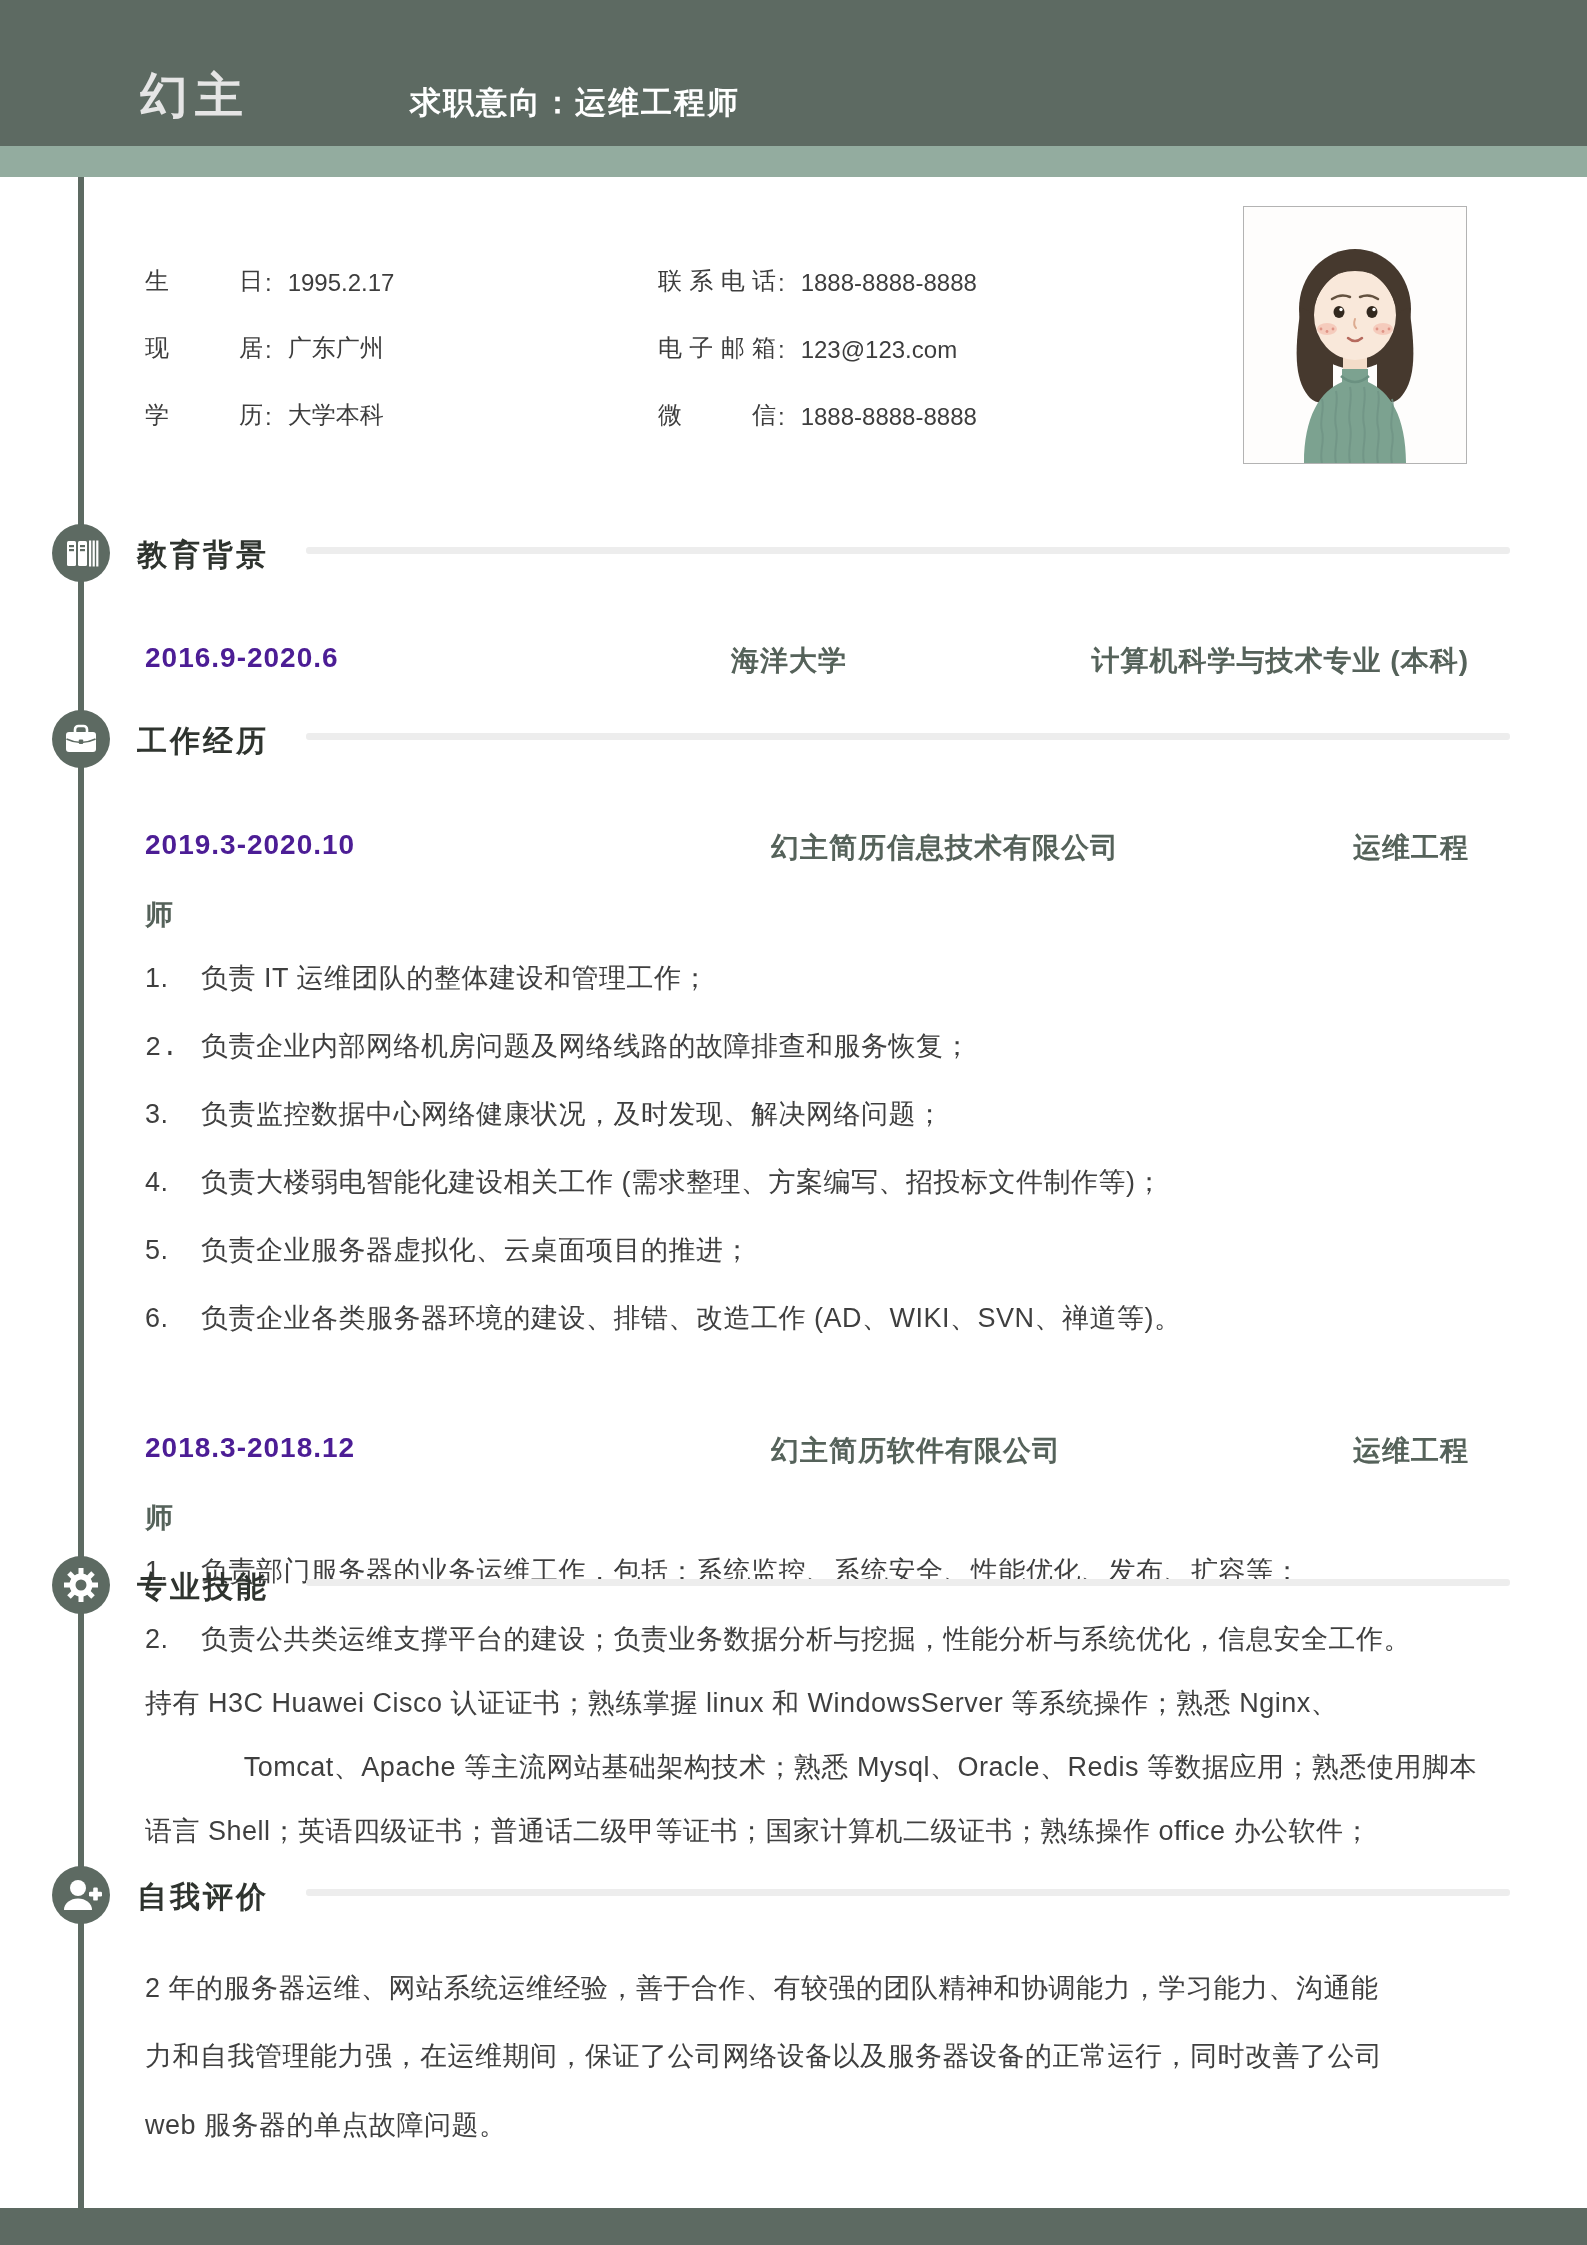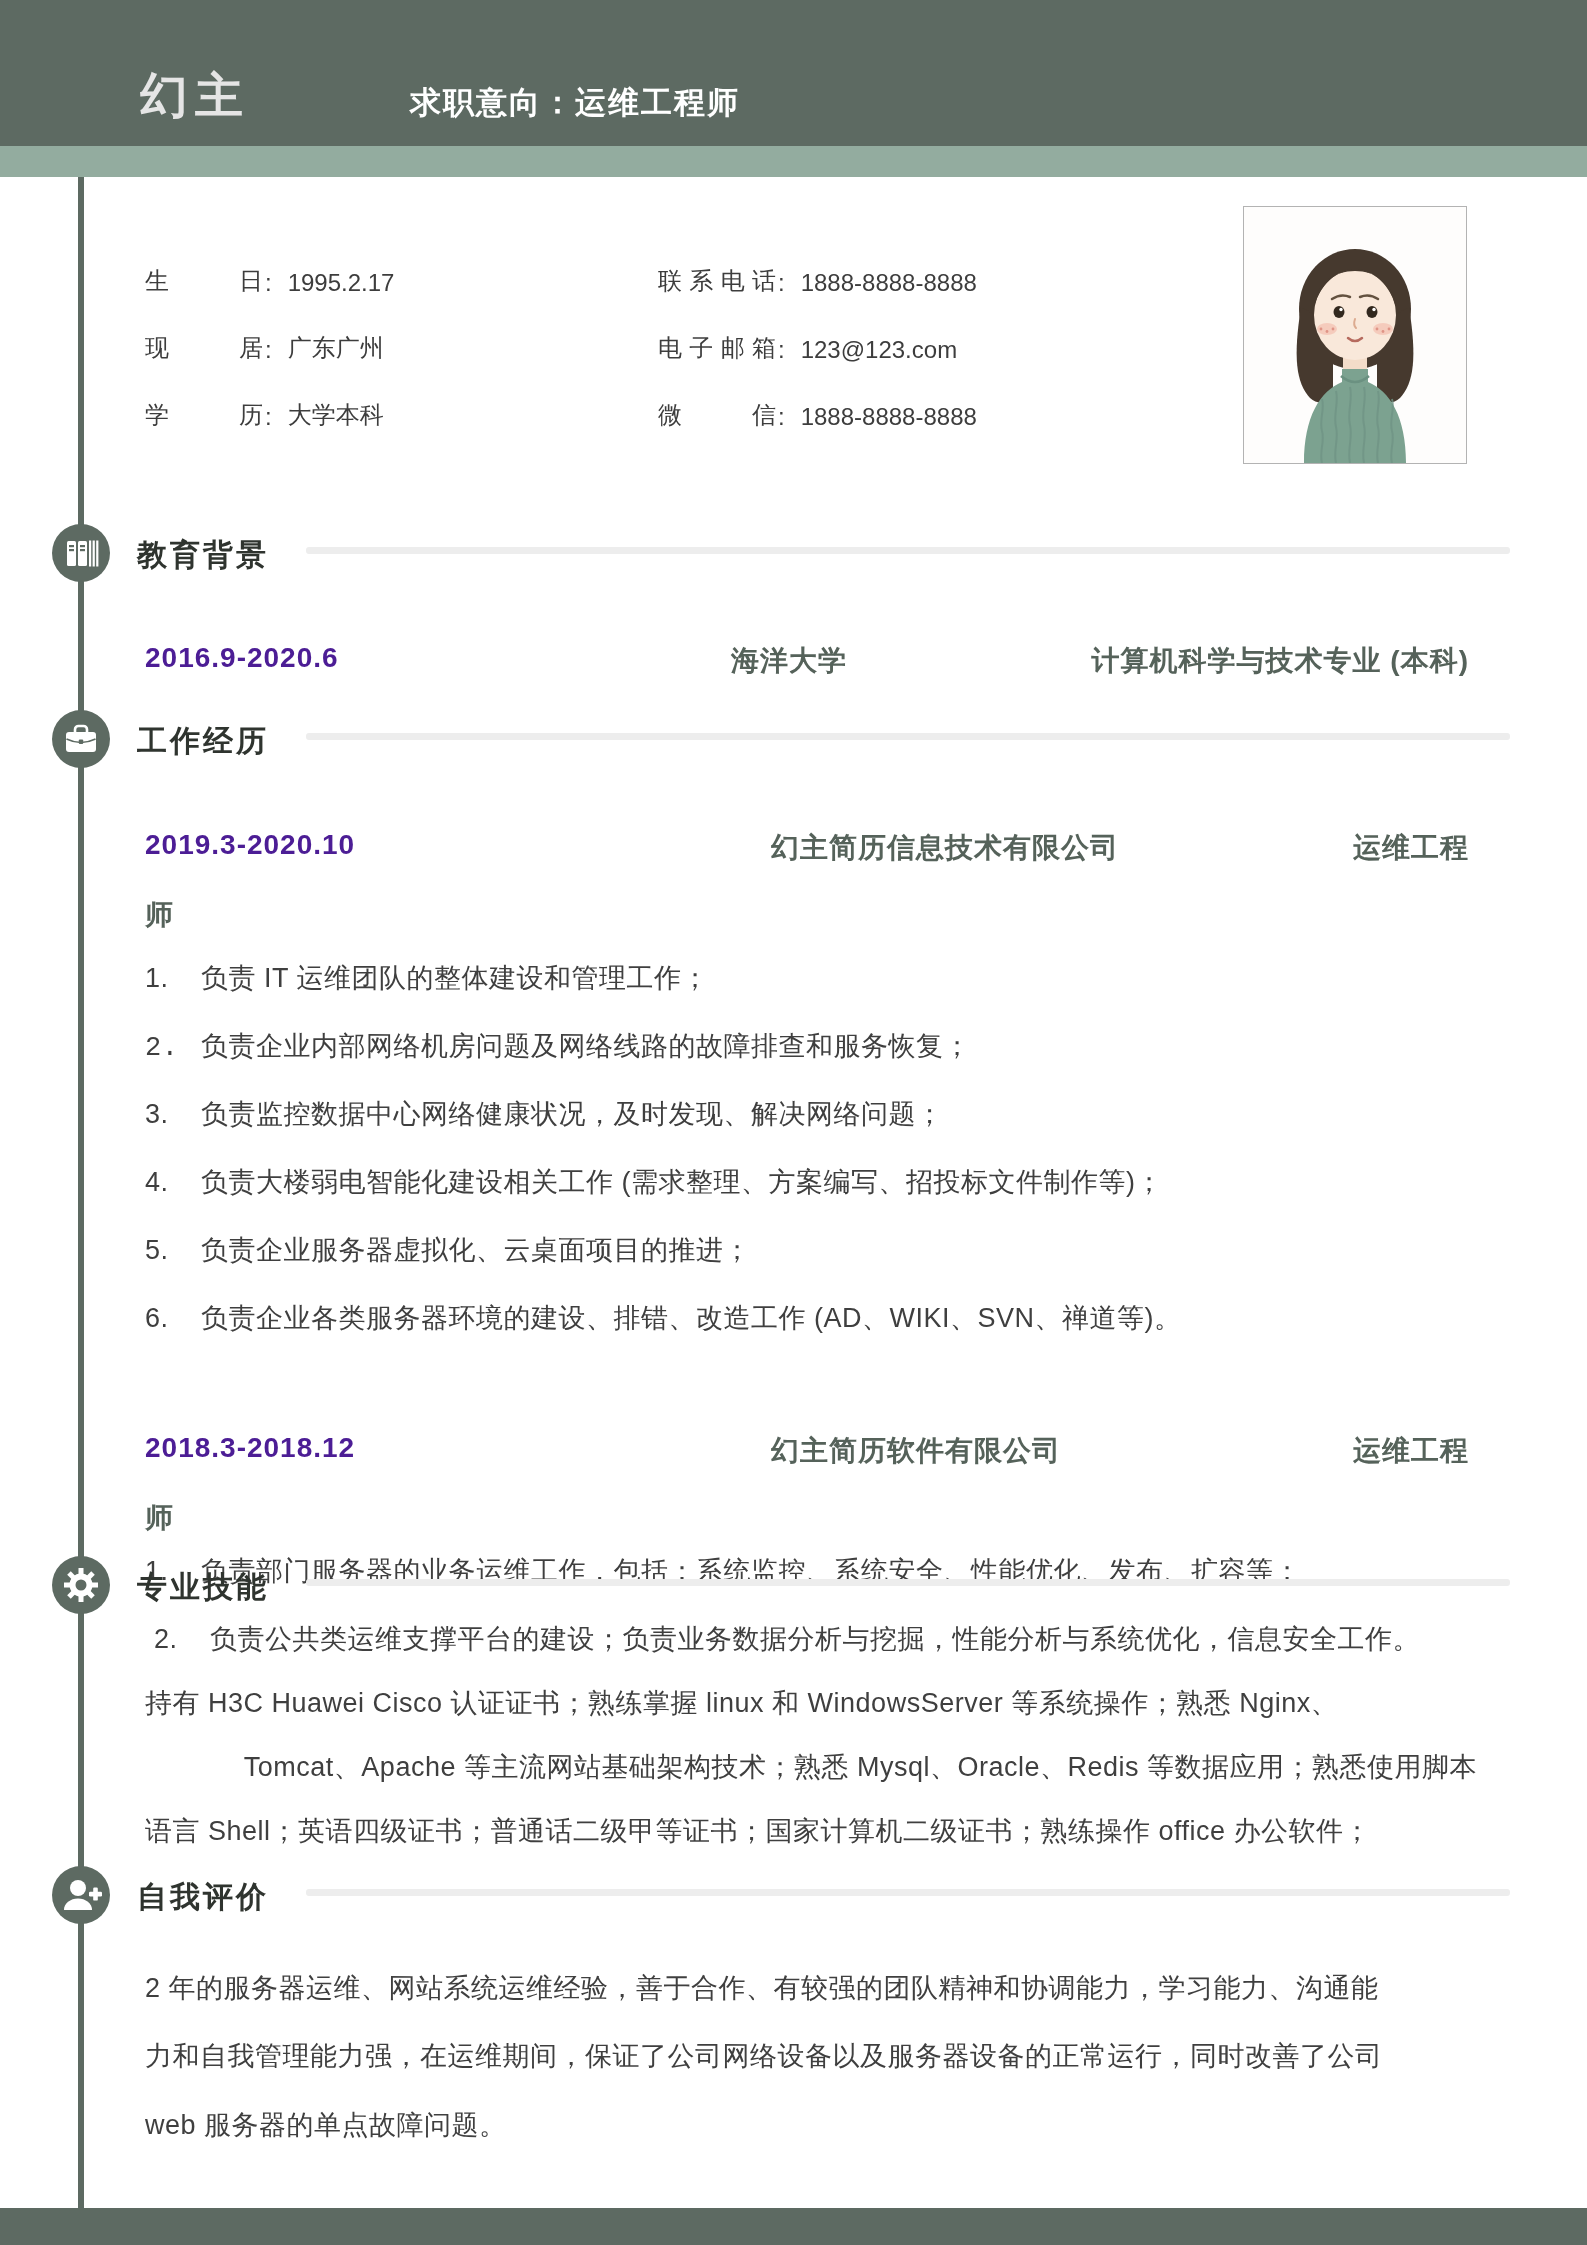--- a/index.html
+++ b/index.html
@@ -187,21 +187,21 @@
         <rect x="26.5" y="12" width="5" height="7" transform="rotate(225 29 29)"></rect>
         <rect x="26.5" y="12" width="5" height="7" transform="rotate(270 29 29)"></rect>
         <rect x="26.5" y="12" width="5" height="7" transform="rotate(315 29 29)"></rect>
       </g>
       <circle cx="29" cy="29" r="8.5" fill="none" stroke="#ffffff" stroke-width="6"></circle>
     </svg>
   </div>
   <div class="sec-title" style="top:1567px;">专业技能</div>
   <div class="sec-line" style="top:1579px;"></div>
 
-  <div class="body-row" style="top:1621px;margin-left:9px;"><span class="num">2.</span><span>负责公共类运维支撑平台的建设；负责业务数据分析与挖掘，性能分析与系统优化，信息安全工作。</span></div>
+  <div class="body-row" style="top:1621px;"><span class="num">2.</span><span>负责公共类运维支撑平台的建设；负责业务数据分析与挖掘，性能分析与系统优化，信息安全工作。</span></div>
   <div class="body-row" style="top:1685px;">持有 H3C Huawei Cisco 认证证书；熟练掌握 linux 和 WindowsServer 等系统操作；熟悉 Nginx、</div>
   <div class="body-row" style="top:1749px;text-align:right;">Tomcat、Apache 等主流网站基础架构技术；熟悉 Mysql、Oracle、Redis 等数据应用；熟悉使用脚本</div>
   <div class="body-row" style="top:1813px;">语言 Shell；英语四级证书；普通话二级甲等证书；国家计算机二级证书；熟练操作 office 办公软件；</div>
 
   <div class="sec-icon" style="top:1866px;">
     <svg width="58" height="58" viewBox="0 0 58 58">
       <circle cx="29" cy="29" r="29" fill="#5d6a62"></circle>
       <circle cx="26" cy="22" r="8" fill="#ffffff"></circle>
       <path d="M12 44 a14 11.5 0 0 1 28 0 z" fill="#ffffff"></path>
       <rect x="37" y="25.8" width="13" height="4.6" rx="1.2" fill="#ffffff"></rect>

